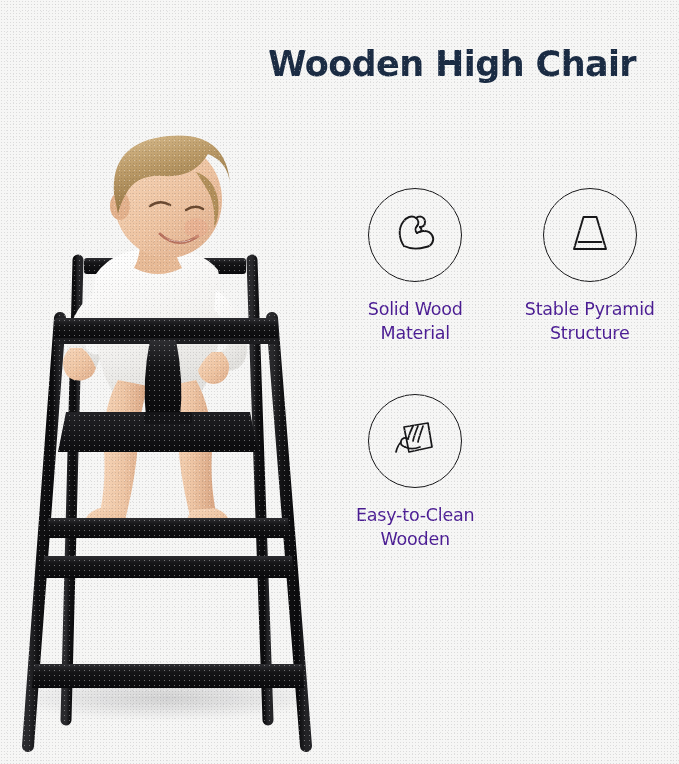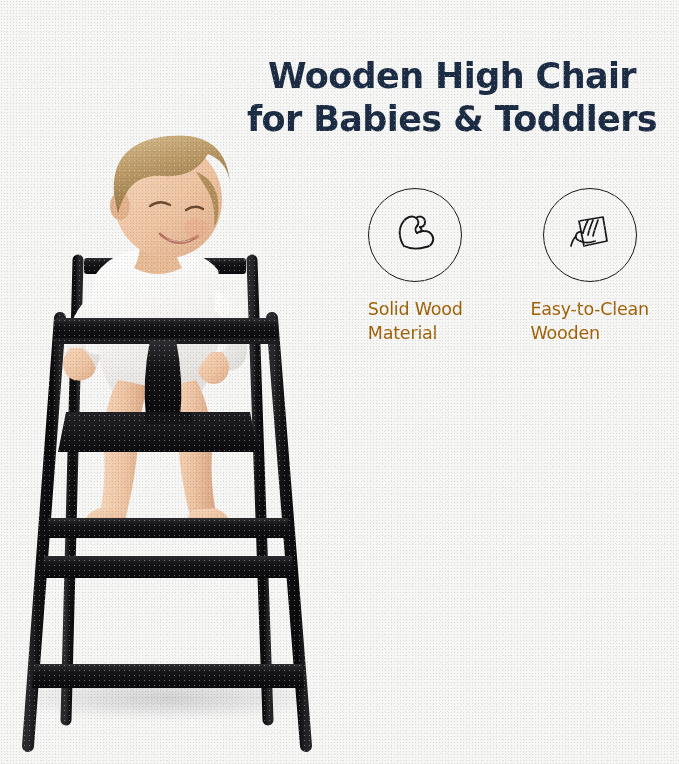--- a/index.html
+++ b/index.html
@@ -26,21 +26,21 @@
     mix-blend-mode:multiply;
   }
   .noise2{
     position:absolute;inset:0;pointer-events:none;z-index:31;opacity:.4;
     background-image:radial-gradient(rgba(255,255,255,.95) .7px, transparent .8px);
     background-size:5px 5px;background-position:2px 3px;
   }
 
   
   #headline{
-    position:absolute;left:236px;top:32px;width:432px;z-index:20;
+    position:absolute;left:236px;top:20px;width:432px;z-index:20;
     text-align:center;
     color:#1b2c44;
     font-weight:700;
     font-size:35px;
     line-height:1.22;
     letter-spacing:-.6px;
     font-family:"DejaVu Sans","Liberation Sans",sans-serif;
   }
   #headline .l1{display:block;white-space:nowrap;}
   #headline .l2{display:block;white-space:nowrap;}
@@ -51,22 +51,22 @@
     display:grid;grid-template-columns:1fr 1fr;grid-template-rows:1fr 1fr;
     column-gap:4px;row-gap:20px;
   }
   .feature{display:flex;flex-direction:column;align-items:center;}
   .icon-circle{
     width:92px;height:92px;border:1.6px solid #18181a;border-radius:50%;
     display:flex;align-items:center;justify-content:center;
     background:transparent;
   }
   .feature-label{
-    margin-top:16px;text-align:left;
-    color:#a16207;font-size:17.5px;line-height:1.35;font-weight:400;
+    margin-top:16px;text-align:center;
+    color:#4c1d95;font-size:17.5px;line-height:1.35;font-weight:400;
     font-family:"DejaVu Sans","Liberation Sans",sans-serif;
     letter-spacing:-.2px;white-space:pre-line;
   }
 
   
   #photo{position:absolute;left:0;top:60px;width:330px;height:704px;z-index:10;}
   .floor-shadow{
     position:absolute;left:24px;top:618px;width:286px;height:40px;
     background:radial-gradient(ellipse at 50% 50%, rgba(120,120,125,.30) 0%, rgba(140,140,145,.16) 45%, rgba(255,255,255,0) 78%);
     filter:blur(3px);z-index:9;
@@ -167,21 +167,20 @@
       <rect x="144" y="352" width="48" height="12" rx="3" fill="#151518"></rect>
 
       <path d="M48 458 L288 458 L290 478 L46 478 Z" fill="url(#woodH)"></path>
       <path d="M44 496 L292 496 L294 518 L42 518 Z" fill="url(#woodH)"></path>
       <path d="M34 604 L302 604 L304 628 L32 628 Z" fill="url(#woodH)"></path>
     </svg>
   </div>
 
   <h1 id="headline">
     <span class="l1">Wooden High Chair</span>
-    <span class="l2">for Babies &amp; Toddlers</span>
   </h1>
 
   <div id="features">
 
     <div class="feature">
       <div class="icon-circle">
         <span>
           <svg width="56" height="56" viewBox="0 0 56 56" fill="none" stroke="#18181a" stroke-width="1.9" stroke-linecap="round" stroke-linejoin="round">
             <path d="M17 41 C12 34 11 24 16 17 C19 12 25 10 29 13 C32 15 32 19 30 21"></path>
             <path d="M29 13 C33 10 38 12 38 17 C38 20 36 22 33 22"></path>
@@ -189,20 +188,32 @@
             <path d="M30 28 C34 25 42 25 45 30 C48 35 45 41 39 42 C32 44 23 44 17 41"></path>
             <path d="M33 22 C35 24 35 26 33 27"></path>
           </svg>
         </span>
       </div>
       <div class="feature-label">Solid Wood
 Material</div>
     </div>
 
 
+    <div class="feature">
+      <div class="icon-circle">
+        <span>
+          <svg width="56" height="56" viewBox="0 0 56 56" fill="none" stroke="#18181a" stroke-width="1.9" stroke-linecap="round" stroke-linejoin="round">
+            <path d="M21.5 12 L34.5 12 L44 44 L12 44 Z"></path>
+            <path d="M16.6 37 L39.4 37"></path>
+          </svg>
+        </span>
+      </div>
+      <div class="feature-label">Stable Pyramid
+Structure</div>
+    </div>
 
     <div class="feature">
       <div class="icon-circle">
         <span>
           <svg width="56" height="56" viewBox="0 0 56 56" fill="none" stroke="#18181a" stroke-width="1.7" stroke-linecap="round" stroke-linejoin="round">
             <path d="M17 16 L41 12 L45 36 L22 41 Z"></path>
             <path d="M26 15 C24 19 22 24 21 28"></path>
             <path d="M31 15 C29 20 27 25 26 30"></path>
             <path d="M36 15 C34 21 32 26 31 31"></path>
             <path d="M21 28 C18 26 15 27 14 30 C13 33 15 35 18 36"></path>

